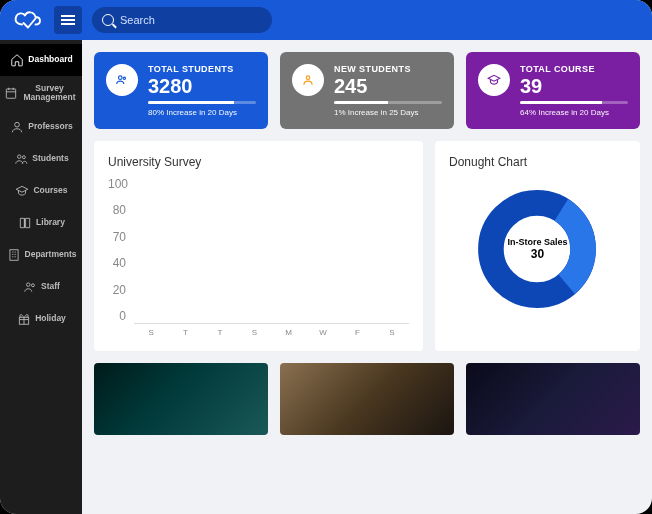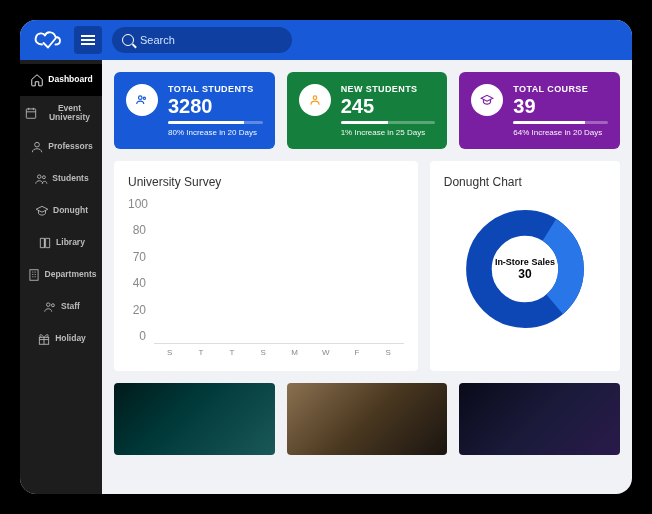--- a/index.html
+++ b/index.html
@@ -1,17 +1,17 @@
 <!DOCTYPE html>
 <html><head>
 <meta charset="utf-8">
 <style>
 *{margin:0;padding:0;box-sizing:border-box;font-family:-apple-system,BlinkMacSystemFont,'Segoe UI',Arial,sans-serif}
 body{background:#000;display:flex;justify-content:center;align-items:flex-start;min-height:514px;width:652px;overflow:hidden}
-.tablet{width:652px;height:514px;background:#000;border-radius:28px;padding:20px;position:relative}
+.tablet{width:652px;height:514px;background:#000;border-radius:28px;padding:0;position:relative}
 .screen{width:100%;height:100%;background:#f0f2f5;border-radius:16px;overflow:hidden;display:flex;flex-direction:column}
 .header{height:40px;background:#1759d6;display:flex;align-items:center;padding:0 12px;gap:10px}
 .logo{width:32px;height:32px;display:flex;align-items:center;justify-content:center}
 .logo svg{width:30px;height:22px}
 .menu-btn{width:28px;height:28px;background:#0f3fa0;border-radius:4px;display:flex;align-items:center;justify-content:center;cursor:pointer}
 .menu-btn span{width:14px;height:2px;background:#fff;position:relative}
 .menu-btn span::before,.menu-btn span::after{content:'';position:absolute;width:14px;height:2px;background:#fff;left:0}
 .menu-btn span::before{top:-4px}
 .menu-btn span::after{top:4px}
 .search{flex:0 0 170px;height:26px;background:#0f3fa0;border-radius:13px;display:flex;align-items:center;padding:0 10px;gap:6px}
@@ -21,21 +21,21 @@
 .search input::placeholder{color:#cfe0ff}
 .body{flex:1;display:flex;overflow:hidden}
 .sidebar{width:82px;background:#1d1d1d;display:flex;flex-direction:column;padding-top:4px;overflow-y:auto}
 .nav-item{display:flex;flex-direction:row;align-items:center;justify-content:center;padding:8px 4px;color:#bbb;font-size:8.5px;font-weight:600;text-align:center;cursor:pointer;gap:3px;line-height:1.1}
 .nav-item.active{background:#000;color:#fff}
 .nav-icon{width:16px;height:16px;display:flex;align-items:center;justify-content:center}
 .main{flex:1;padding:12px;overflow-y:auto;display:flex;flex-direction:column;gap:12px}
 .cards{display:flex;gap:12px}
 .card{flex:1;border-radius:6px;padding:12px;color:#fff;display:flex;gap:10px;align-items:flex-start}
 .card.blue{background:#1759d6}
-.card.orange{background:#15803d}
+.card.orange{background:#737373}
 .card.purple{background:#7b1fa2}
 .card-icon{width:32px;height:32px;background:#fff;border-radius:50%;display:flex;align-items:center;justify-content:center;flex-shrink:0}
 .card-body{flex:1}
 .card-title{font-size:9px;font-weight:700;letter-spacing:.4px}
 .card-value{font-size:20px;font-weight:700;margin:1px 0 3px}
 .card-bar{width:100%;height:3px;background:rgba(255,255,255,.3);border-radius:2px;overflow:hidden;margin-bottom:4px}
 .card-bar span{display:block;height:100%;background:#fff}
 .card-sub{font-size:8px;opacity:.95}
 .panels{display:flex;gap:12px}
 .panel{background:#fff;border-radius:4px;padding:14px}
@@ -94,21 +94,21 @@
             </span>
         <span>Dashboard</span>
       </div>
       <div class="nav-item">
         <span class="nav-icon">
               <svg class="ico" viewBox="0 0 24 24">
                 <rect x="4" y="5" width="16" height="16" rx="1"></rect>
                 <path d="M4 10h16M8 3v4M16 3v4"></path>
               </svg>
             </span>
-        <span>Event University</span>
+        <span>Survey Management</span>
       </div>
       <div class="nav-item">
         <span class="nav-icon">
               <svg class="ico" viewBox="0 0 24 24">
                 <circle cx="12" cy="8" r="4"></circle>
                 <path d="M4 21c0-4 4-6 8-6s8 2 8 6"></path>
               </svg>
             </span>
         <span>Professors</span>
       </div>
@@ -122,21 +122,21 @@
             </span>
         <span>Students</span>
       </div>
       <div class="nav-item">
         <span class="nav-icon">
               <svg class="ico" viewBox="0 0 24 24">
                 <path d="M2 9l10-5 10 5-10 5z"></path>
                 <path d="M6 11v5c0 1 3 3 6 3s6-2 6-3v-5"></path>
               </svg>
             </span>
-        <span>Donught</span>
+        <span>Courses</span>
       </div>
       <div class="nav-item">
         <span class="nav-icon">
               <svg class="ico" viewBox="0 0 24 24">
                 <path d="M4 4h7v16H4zM13 4h7v16h-7zM11 4v16"></path>
               </svg>
             </span>
         <span>Library</span>
       </div>
       <div class="nav-item">

